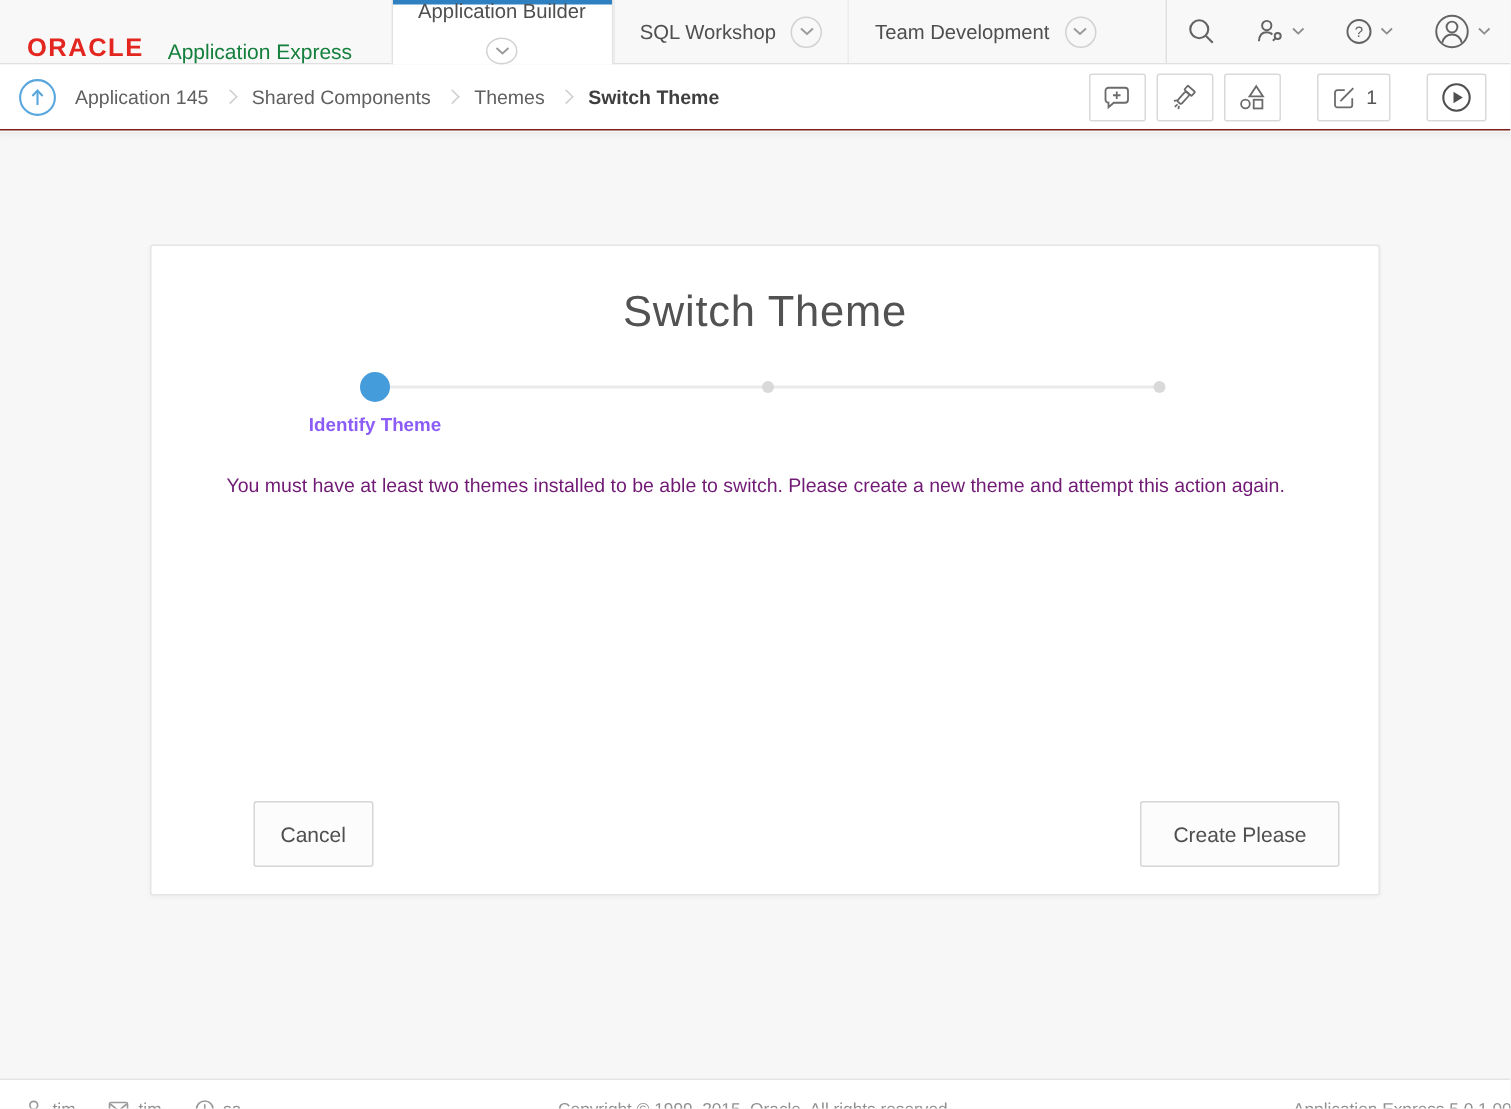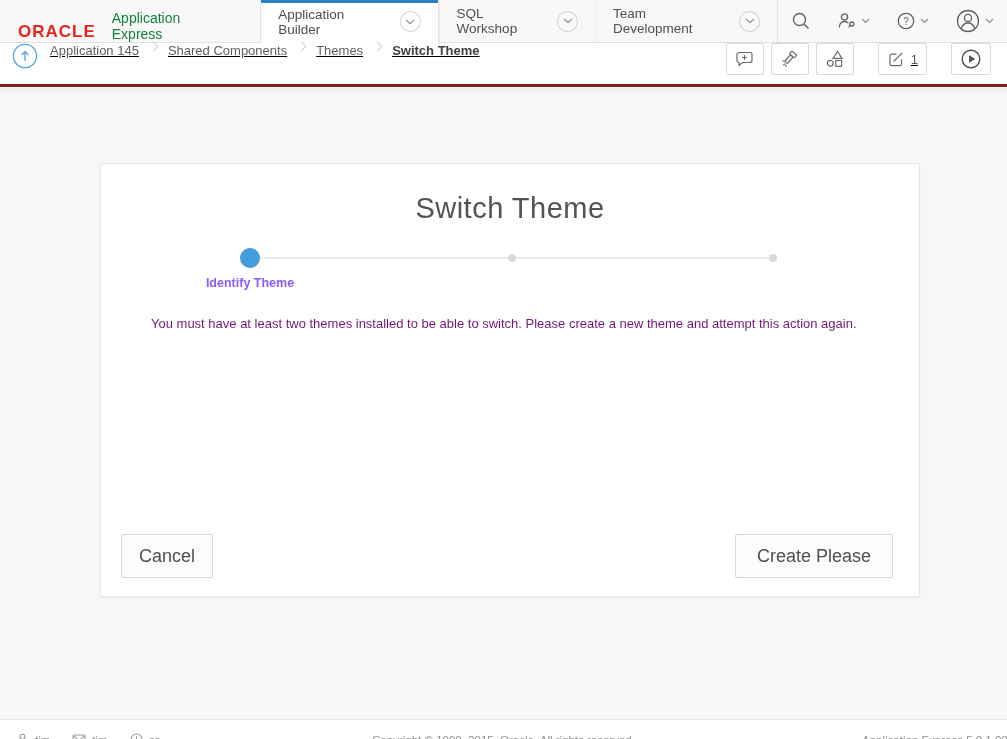--- a/index.html
+++ b/index.html
@@ -5,27 +5,27 @@
   * { margin:0; padding:0; box-sizing:border-box; }
   html,body { width:1007px; height:739px; overflow:hidden; }
   body { font-family:"Liberation Sans", sans-serif; background:#f7f7f7; position:relative; }
 
   
   .topbar { display:flex; align-items:stretch; height:43px; background:#f8f8f8; border-bottom:1px solid #e0e0e0; }
   .brand { display:flex; align-items:flex-end; padding:0 26px 0 18px; }
   .brand-oracle { color:#e3261f; font-weight:bold; font-size:17px; letter-spacing:1px; }
   .brand-suffix { color:#15803d; font-size:14px; margin-left:16px; }
   .tab { display:flex; align-items:center; gap:10px; padding:0 17px; font-size:13.5px; color:#4f4f4f; border-left:1px solid #ececec; cursor:pointer; }
-  .tab.active { background:#fff; box-shadow:inset 0 3px 0 #2e80c1; border-left:1px solid #e2e2e2; border-right:1px solid #e2e2e2; position:relative; margin-bottom:-1px; }
+  .tab.active { background:#fff; box-shadow:inset 0 3px 0 #2e80c1; border-left:1px solid #e2e2e2; border-right:1px solid #e2e2e2; position:relative; margin-bottom:-1px;flex-direction:column; }
   .chev-circle { width:21px; height:21px; border-radius:50%; border:1px solid #d2d2d2; display:flex; align-items:center; justify-content:center; background:transparent; }
   .top-icons { margin-left:auto; display:flex; align-items:stretch; border-left:1px solid #e0e0e0; }
   .icon-cell { display:flex; align-items:center; justify-content:center; padding:0 13px; gap:4px; cursor:pointer; }
 
   
-  .crumbbar { display:flex; align-items:flex-start; height:44px; background:#fff; border-bottom:3px solid #7f1d1d; padding:0 10px 0 12px;text-decoration:underline; }
+  .crumbbar { display:flex; align-items:center; height:44px; background:#fff; border-bottom:1px solid #7f1d1d; padding:0 10px 0 12px; }
   .up-btn { width:26px; height:26px; display:flex; align-items:center; justify-content:center; margin-right:12px; cursor:pointer; }
   .crumb { font-size:13px; color:#606060; cursor:pointer; }
   .crumb.current { font-weight:bold; color:#3f3f3f; cursor:default; }
   .crumb-sep { width:7px; height:7px; border-top:1px solid #cfcfcf; border-right:1px solid #cfcfcf; transform:rotate(45deg); margin:0 11px; }
   .bc-actions { margin-left:auto; display:flex; align-items:center; gap:7px; padding-right:6px; }
   .bc-btn { height:32px; min-width:34px; padding:0 8px; background:#fff; border:1px solid #d9d9d9; border-radius:2px; display:flex; align-items:center; justify-content:center; gap:6px; cursor:pointer; }
   .bc-btn .num { font-size:13px; color:#555; }
   .bc-gap { width:10px; }
 
   
@@ -35,21 +35,21 @@
   .progress { position:relative; height:60px; margin-top:23px; }
   .track { position:absolute; left:149px; width:523px; top:9px; height:2px; background:#eaeaea; }
   .dot { position:absolute; border-radius:50%; }
   .dot-active { width:20px; height:20px; background:#459cdb; left:139px; top:0; }
   .dot-small { width:8px; height:8px; background:#d9d9d9; top:6px; }
   .dot-2 { left:407px; }
   .dot-3 { left:668px; }
   .step-label { position:absolute; left:149px; top:28px; transform:translateX(-50%); font-size:12.5px; font-weight:bold; color:#8b5cf6; white-space:nowrap; }
   .wiz-msg { margin-top:8px; padding:0 50px; font-size:13px; color:#701a75; }
   .btn-row { position:absolute; left:20px; right:18px; bottom:18px; display:flex; align-items:center; }
-  .btn { height:44px; display:flex; align-items:center; justify-content:center; font-size:18px; border-radius:2px; cursor:pointer; }
+  .btn { height:44px; display:flex; align-items:center; justify-content:center; font-size:14px; border-radius:2px; cursor:pointer;margin-left:48px; }
   .btn-light { background:#fcfcfc; border:1px solid #d6d6d6; color:#4f4f4f; }
   .btn-cancel { padding:0 17px; }
   .btn-create { padding:0 21px; margin-left:auto; margin-right:8px; }
   .btn-next { background:#2a7cb8; border:1px solid #2a7cb8; color:#fff; font-weight:bold; padding:0 16px; gap:8px; }
 
   
   .footer { position:absolute; left:0; top:719px; width:1007px; height:40px; background:#fff; border-top:1px solid #e4e4e4; display:flex; align-items:center; font-size:11.5px; color:#8f8f8f; }
   .foot-left { display:flex; align-items:center; gap:22px; padding-left:16px; }
   .foot-item { display:flex; align-items:center; gap:6px; }
   .foot-center { position:absolute; left:50%; transform:translateX(-50%); white-space:nowrap; }

